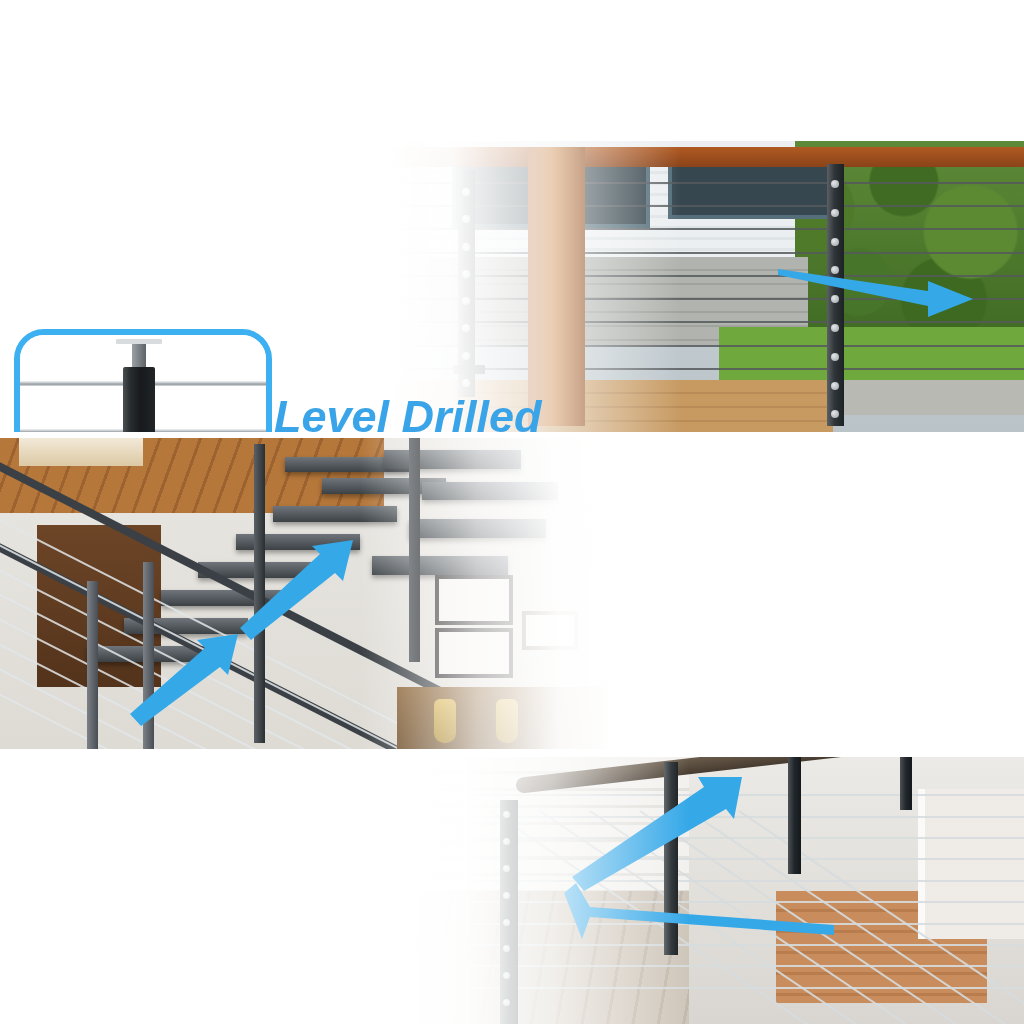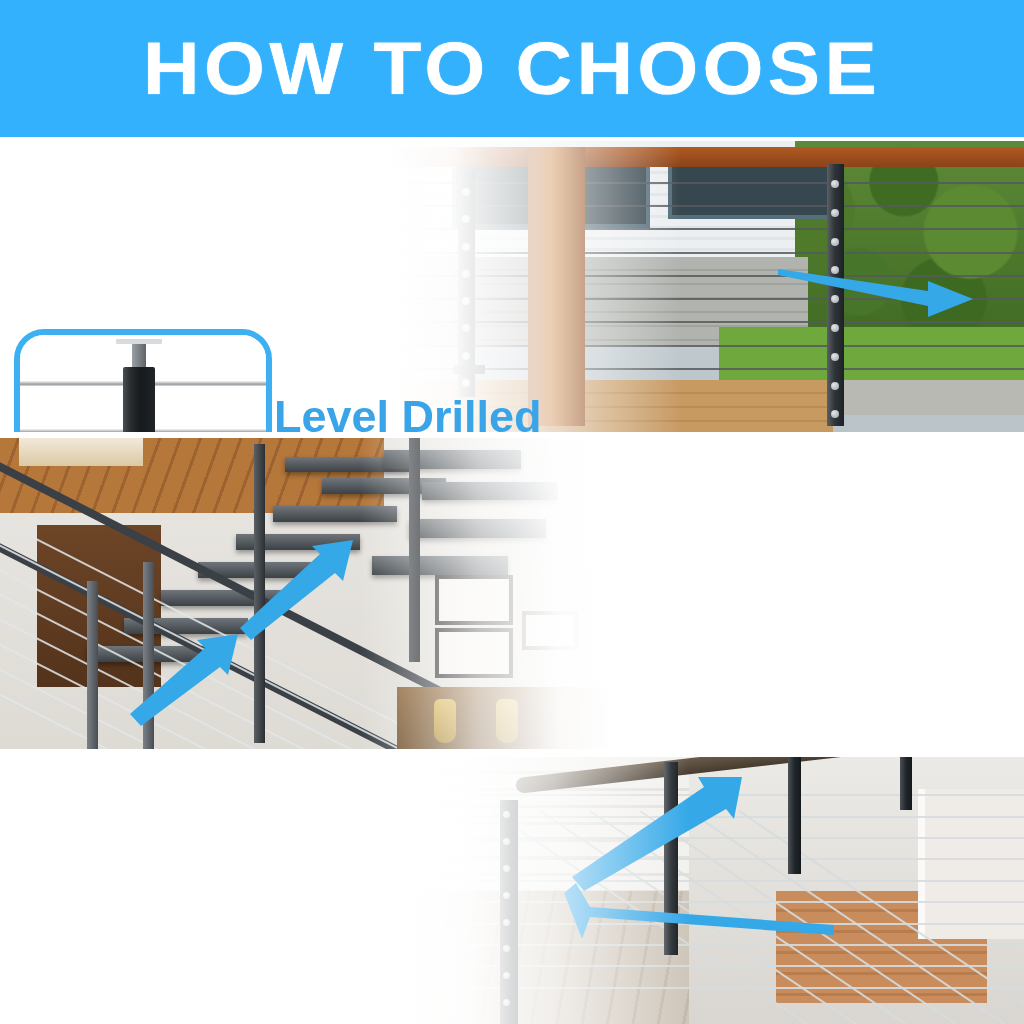--- a/index.html
+++ b/index.html
@@ -113,33 +113,30 @@
   .t-cable{position:absolute;left:-6%;width:112%;height:5px;
      background:linear-gradient(to bottom,#f2f4f5,#b9bfc3 45%,#8e9498 60%,#d9dee0);border-radius:3px;}
   .t-post{position:absolute;border-radius:2px;
      background:linear-gradient(to right,#4a4f52 0%,#2a2e31 22%,#17191b 55%,#212528 100%);}
   .t-cap{position:absolute;background:#d8dcde;border-radius:1px;}
   .t-stem{position:absolute;background:linear-gradient(to right,#9aa0a4,#5d6367);}
 
   
   .label{position:absolute;font-family:"Liberation Sans",sans-serif;font-weight:700;
      color:#3aa4e8;white-space:nowrap;line-height:1;}
-  #label1{left:274px;top:253px;font-size:45px;}
+  #label1{left:274px;top:253px;font-size:45px;font-style:italic;}
 
   
   .arrow{position:absolute;overflow:visible;}
 </style>
 </head>
 <body>
 
 <div id="page">
 
-  <div class="banner">
-    <div class="banner-title">HOW TO CHOOSE</div>
-  </div>
 
   <div class="panel" id="panel1">
 
     <div class="photo" id="photo1">
       <div class="photo-inner">
         <div class="p1-sky"></div>
         <div class="p1-trees"></div>
         <div class="p1-siding"></div>
         <div class="p1-window"></div>
         <div class="p1-window2"></div>

